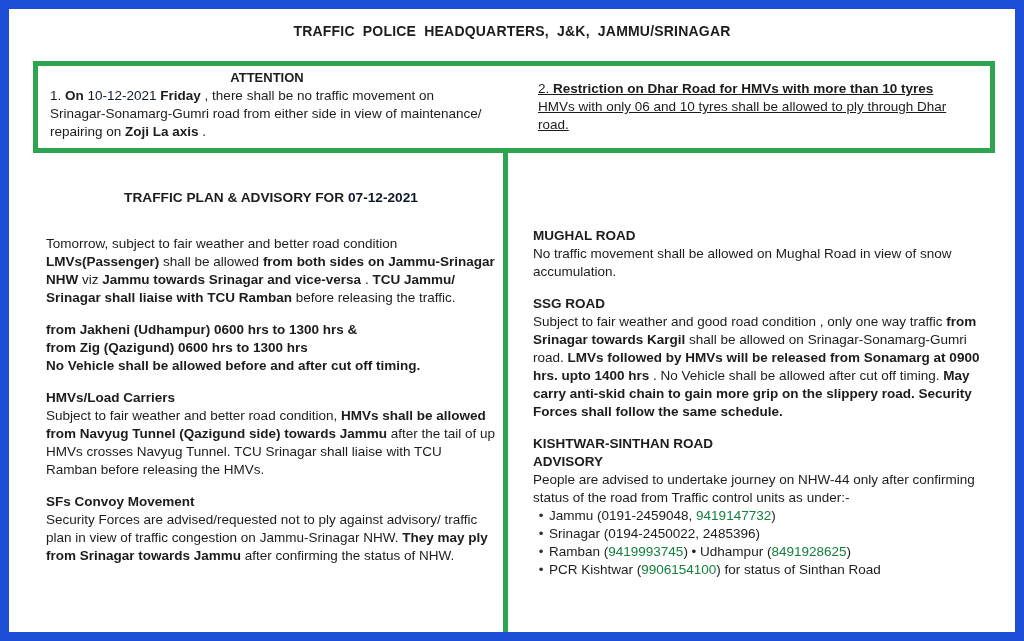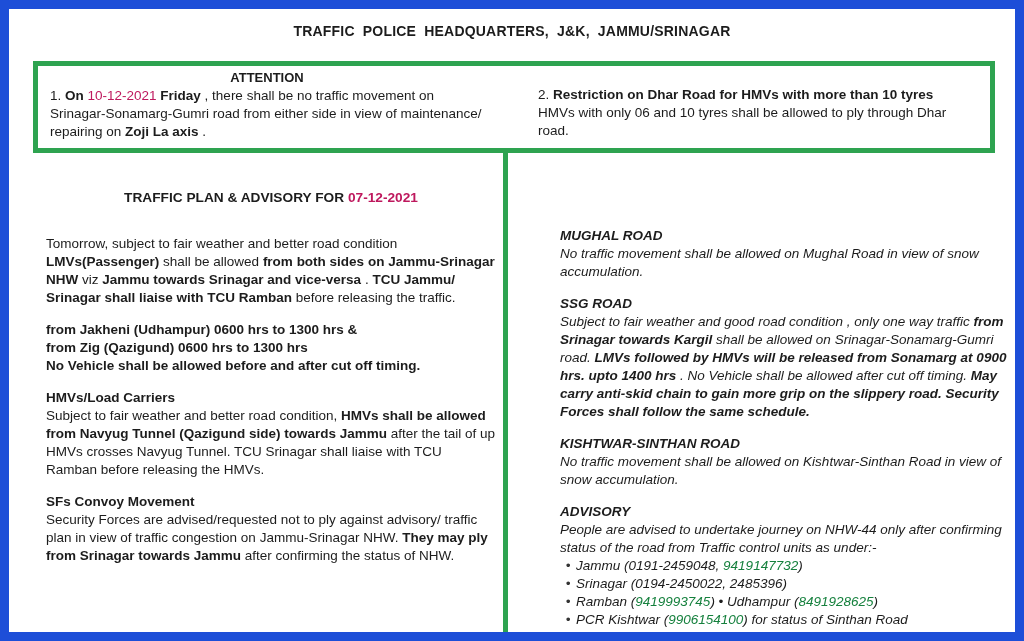--- a/index.html
+++ b/index.html
@@ -35,44 +35,45 @@
   }
   .attention-heading{
     text-align:center;
     font-weight:bold;
     font-size:13px;
     margin-bottom:2px;
   }
   .attention-right{
     width:430px;
     margin-left:48px;
-    padding-top:20px;
+    padding-top:14px;
     box-sizing:border-box;
+    text-decoration:underline;
   }
   .att-text{font-size:13.5px;line-height:18px;}
   .v-divider{
     position:absolute;
     left:494px;top:144px;
     width:5px;height:489px;
     background:#2ea350;
   }
   .col{position:absolute;font-size:13.5px;line-height:18px;}
   .col-left{left:37px;top:180px;width:450px;}
-  .col-right{left:551px;top:218px;width:458px;font-style:italic;}
+  .col-right{left:524px;top:218px;width:458px;}
   .plan-heading{
     text-align:center;
     font-weight:bold;
     font-size:13.7px;
     margin-bottom:28px;
   }
   .para{margin:0 0 14px 0;}
   .sec-heading{font-weight:bold;margin:0;}
   .bold-lines div{font-weight:bold;}
   .b{font-weight:bold;}
-  .date{color:#be185d;}
+  .date{color:#0f172a;}
   .pn{color:#15803d;}
   .advisory-list{margin:0;padding:0;list-style:none;}
   .advisory-list li{display:flex;}
   .blt{width:16px;text-align:center;flex:0 0 16px;color:#333;}
   .li-text{flex:1;}
 </style>
 </head>
 <body>
 
 <div class="page">
@@ -110,21 +111,20 @@
   </div>
 
   <div class="col col-right">
     <div class="sec-heading">MUGHAL ROAD</div>
     <p class="para"><span> No traffic movement shall be allowed on Mughal Road in view of snow accumulation.</span></p>
 
     <div class="sec-heading">SSG ROAD</div>
     <p class="para"><span> Subject to fair weather and good road condition , only one way traffic </span><span class="b">from Srinagar towards Kargil</span><span> shall be allowed on Srinagar-Sonamarg-Gumri road.  </span><span class="b">LMVs followed by HMVs  will be released  from Sonamarg at 0900 hrs. upto 1400 hrs</span><span> . No Vehicle shall be allowed after cut off timing. </span><span class="b">May carry anti-skid chain to gain more grip on the slippery road. Security Forces shall follow the same schedule.</span></p>
 
     <div class="sec-heading">KISHTWAR-SINTHAN ROAD</div>
-    <p class="para"><span>No traffic movement shall be allowed on Kishtwar-Sinthan Road in view of snow accumulation.</span></p>
 
     <div class="sec-heading">ADVISORY</div>
     <div><span>People are advised to undertake journey on NHW-44 only after confirming status of the road from Traffic control units as under:-</span></div>
     <ul class="advisory-list">
       <li>
         <span class="blt">•</span>
         <span class="li-text"><span>Jammu (0191-2459048, </span><span class="pn">9419147732</span><span>)</span></span>
       </li>
       <li>
         <span class="blt">•</span>

